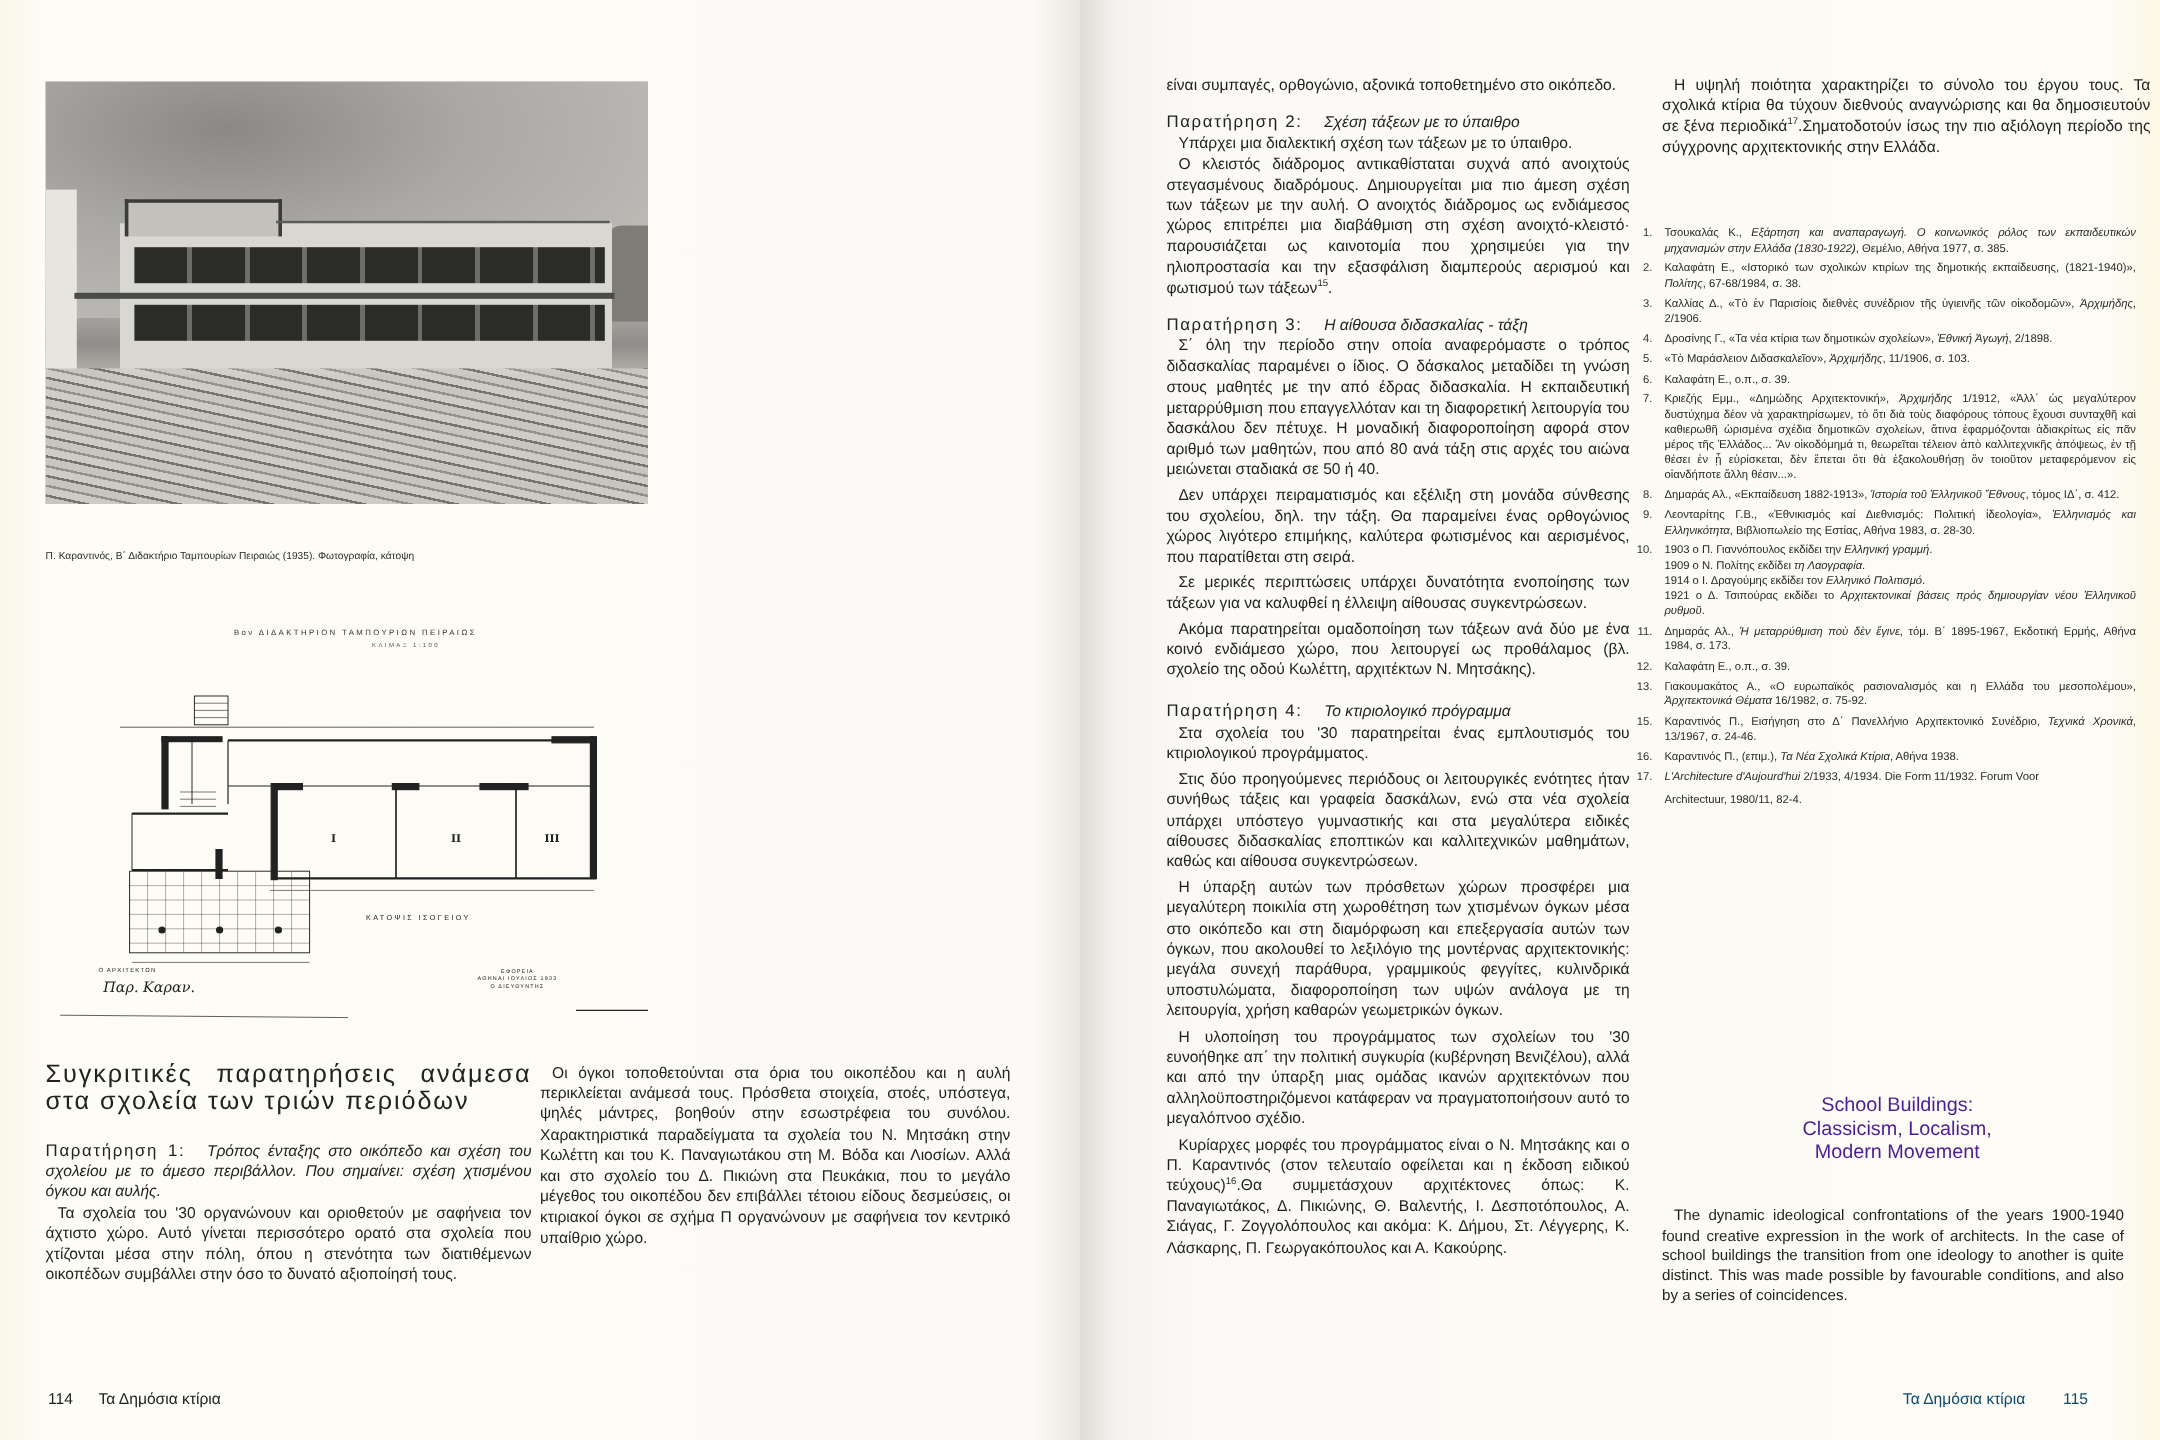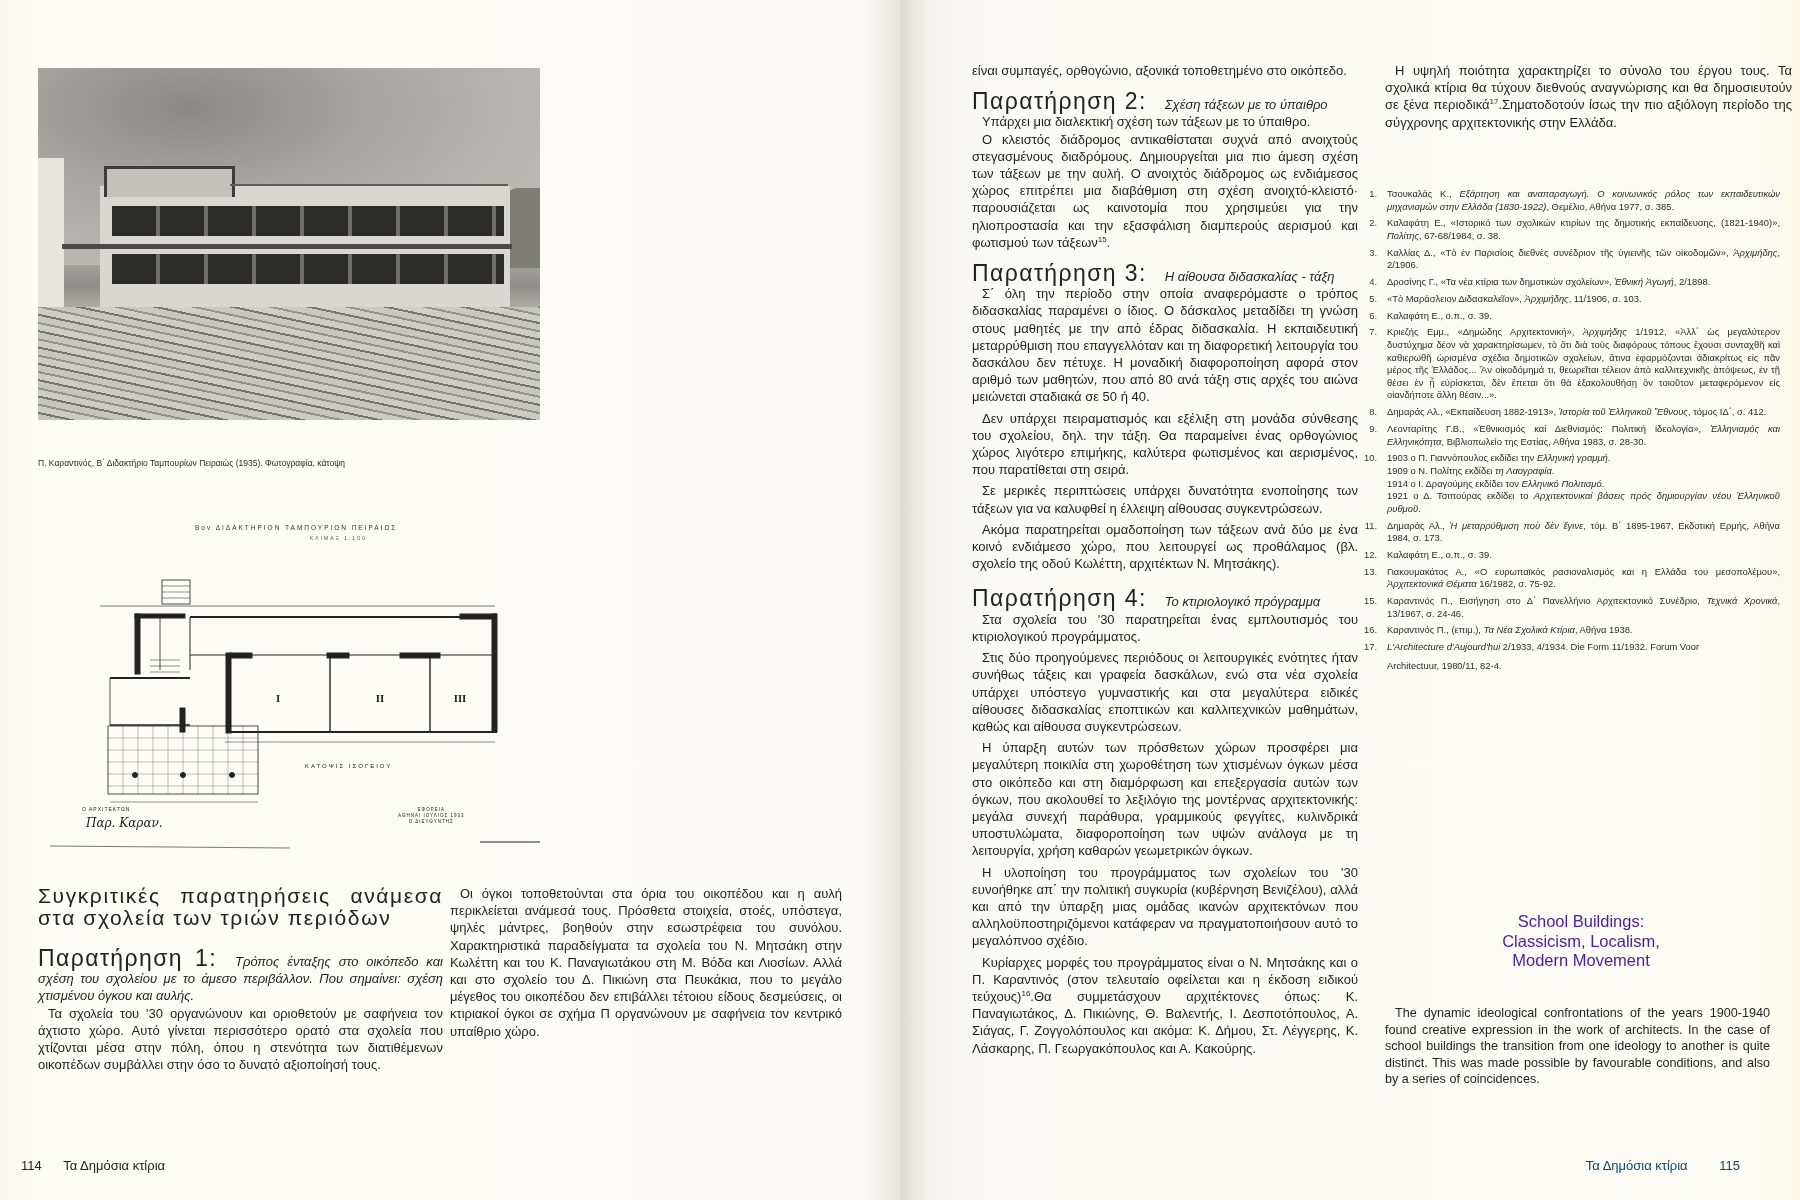--- a/index.html
+++ b/index.html
@@ -43,40 +43,40 @@
   .plan-sig { position:absolute; left:46px; top:306px; font-family:"DejaVu Serif", serif; font-style:italic; font-size:12px; color:#222; }
   .plan-ephor { position:absolute; left:358px; top:297px; font-size:4.5px; letter-spacing:1px; color:#222; text-align:center; line-height:6px; }
   .plan svg { position:absolute; left:0; top:0; }
 
   
   .col { position:absolute; font-size:13px; line-height:17.2px; text-align:justify; color:#1f1f1f; }
   .col p { margin:0; text-indent:10px; }
   .col p.noindent { text-indent:0; }
   .section-head { font-size:21px; letter-spacing:1.6px; line-height:22px; color:#222; margin:0 0 21px 0; text-align:justify; text-align-last: left; }
   .obs-head { margin-top:10px; }
-  .obs-label { font-size:23px; letter-spacing:1.4px; color:#222; }
+  .obs-label { font-size:14px; letter-spacing:1.4px; color:#222; }
   .obs-sub { font-style:italic; font-size:13px; margin-left:18px; }
   sup { font-size:8px; line-height:0; }
 
   .col-l1 { left:38px; top:885px; width:405px; }
   .col-l2 { left:450px; top:885px; width:392px; }
   .col-r1 { left:972px; top:62px; width:386px; }
   .col-r2 { left:1385px; top:62px; width:407px; }
 
   .notes { position:absolute; left:1385px; top:188px; width:395px; font-size:9.4px; line-height:12.6px; color:#2a2a2a; }
   .note { display:flex; margin-bottom:4.2px; }
   .note .num { width:20px; flex:none; text-align:right; padding-right:10px; margin-left:-28px; color:#333; }
   .note .txt { flex:1; text-align:justify; }
   .note .line { display:block; }
 
   .english-title { position:absolute; left:1386px; top:912px; width:390px; text-align:center; font-size:16.5px; line-height:19.5px; color:#4c1d95; }
   .english-body { position:absolute; left:1385px; top:1005px; width:385px; font-size:12.6px; line-height:16.6px; text-align:justify; color:#1f1f1f; }
   .english-body p { margin:0; text-indent:10px; }
 
-  .footer-left { position:absolute; left:21px; top:1158px; font-size:13px; color:#222; }
+  .footer-left { position:absolute; left:40px; top:1158px; font-size:13px; color:#222; }
   .footer-left .pn { margin-right:18px; }
   .footer-right { position:absolute; right:60px; top:1158px; font-size:13px; color:#0c4a6e; }
   .footer-right .pn { margin-left:28px; }
   i { font-style: italic; }
 </style>
 </head>
 <body>
 
 <div class="page page-left">
 

